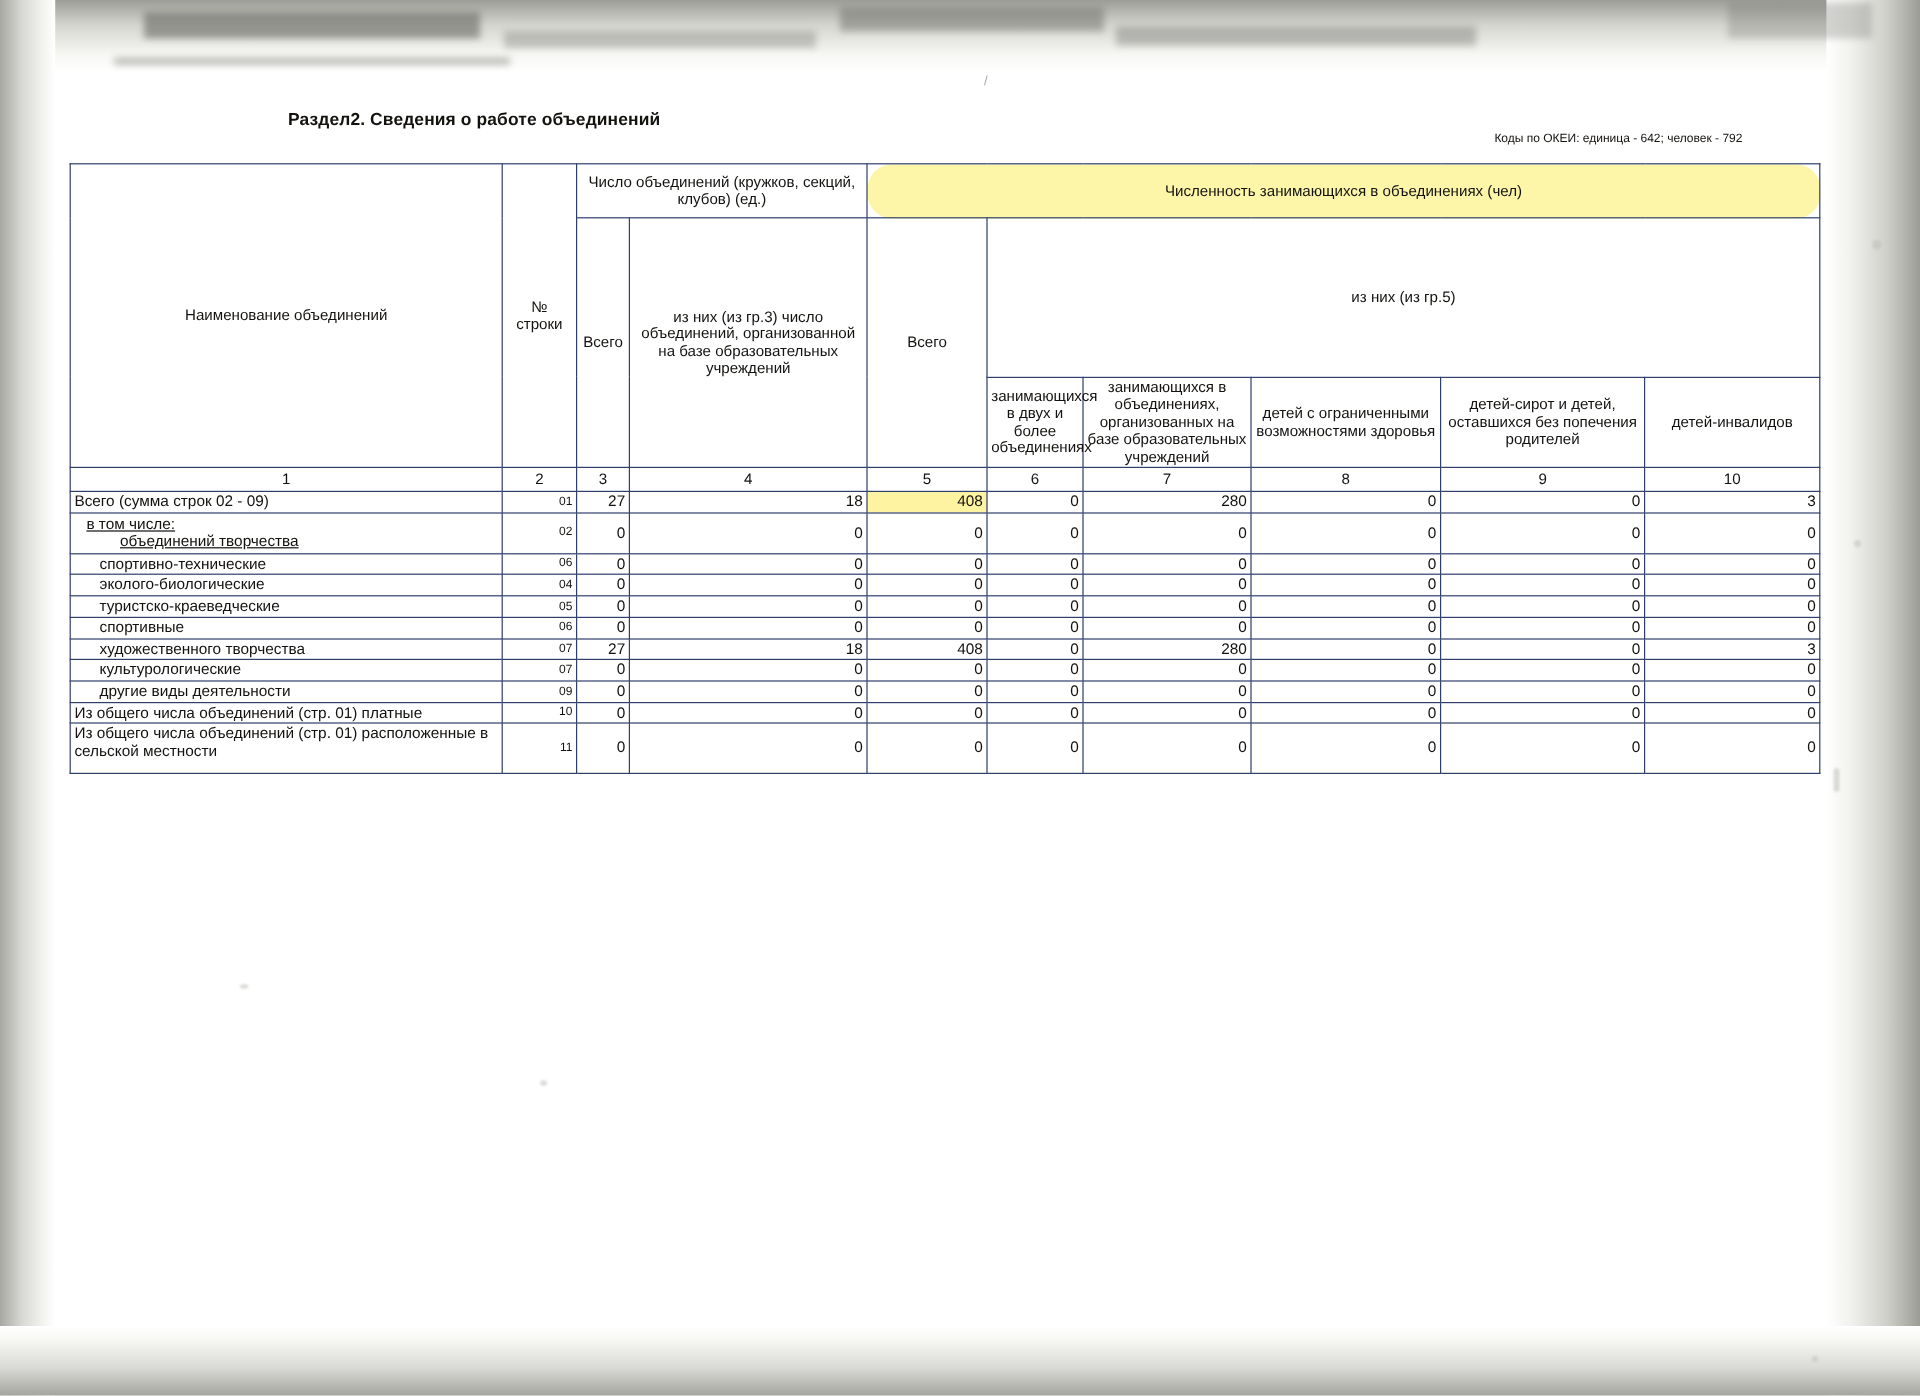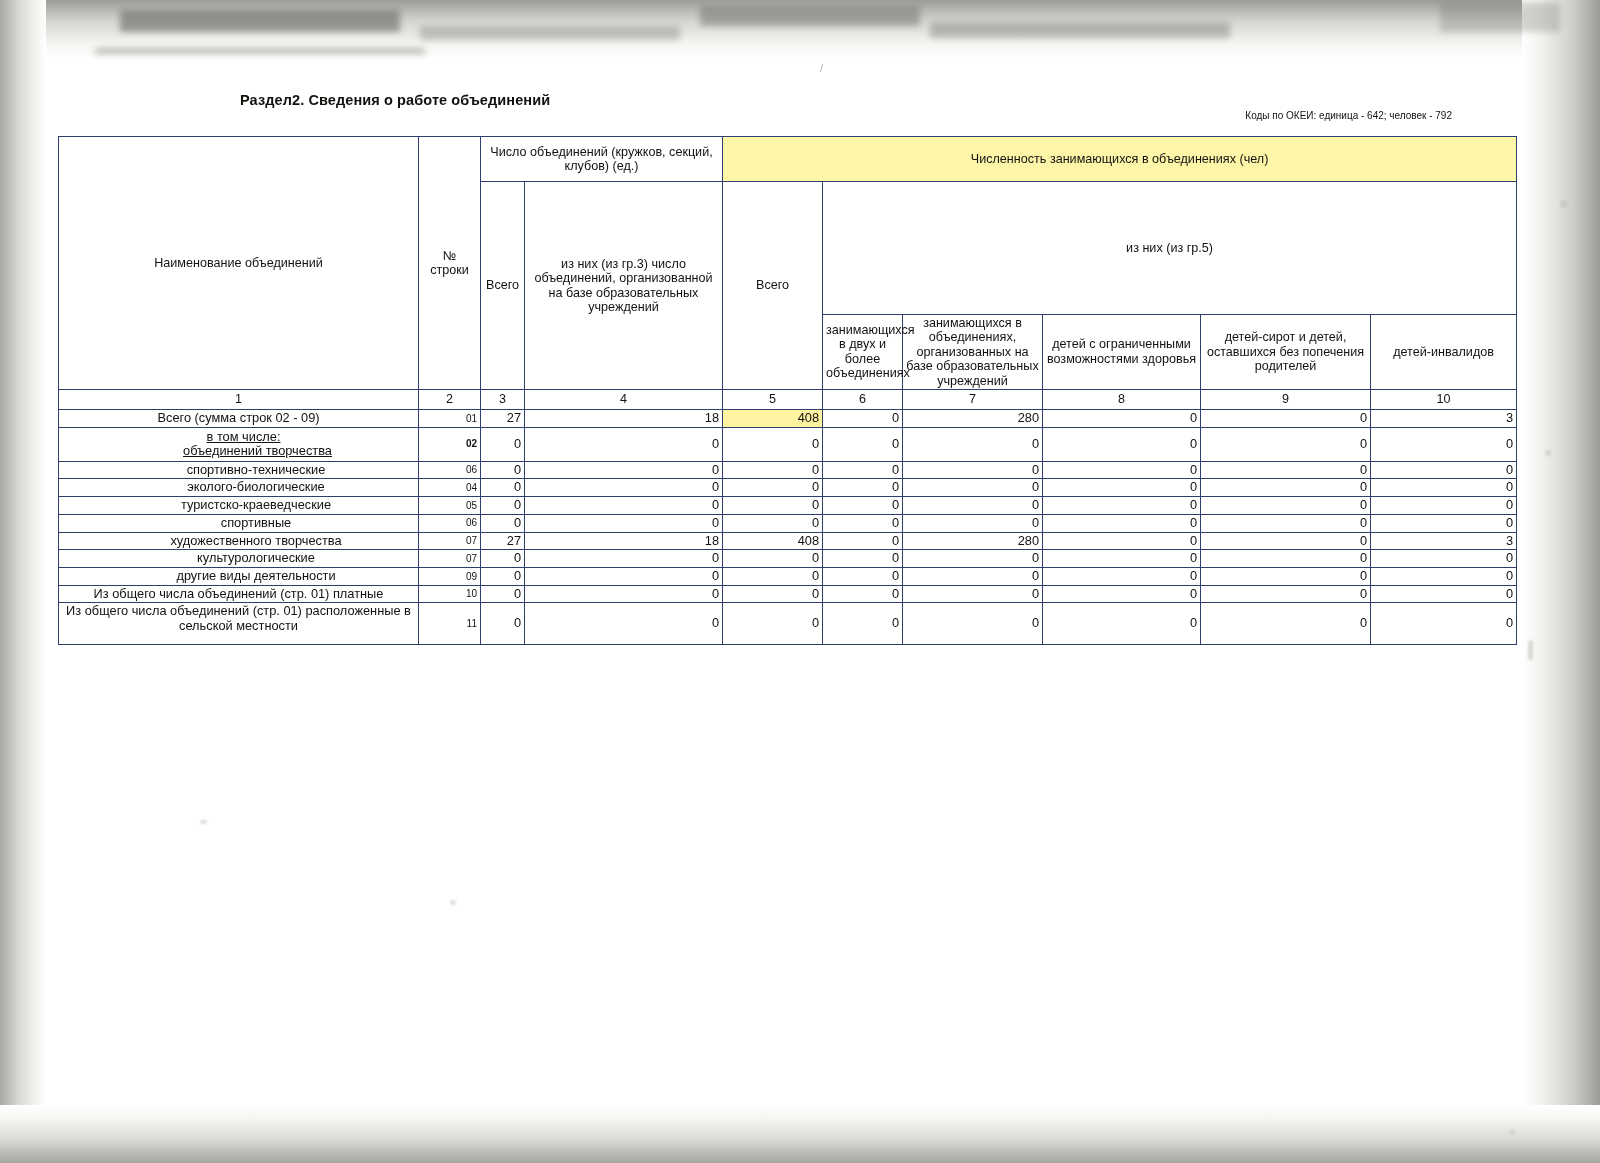--- a/index.html
+++ b/index.html
@@ -96,39 +96,40 @@
     text-align: center;
     font-size: 12.6px;
   }
   td.numhdr {
     text-align: center;
     font-size: 12.6px;
     height: 17px;
     padding: 0;
   }
   td.rowname {
-    text-align: center;
+    text-align: left;
     padding-left: 5px;
     font-size: 12.8px;
   }
   td.rowname.indent {
-    padding-left: 38px;
+    padding-left: 24px;
   }
   td.rowno {
     text-align: right;
     font-size: 10px;
   }
   td.val {
     text-align: right;
     padding-right: 5px;
     font-size: 12.8px;
     vertical-align: bottom;
   }
   .hl {
     background: #fdf6a8;
+    border-radius: 20px;
   }
   .cell-hl {
     background: #fdf3a0;
   }
   .title-cell-big {
     height: 250px;
   }
   .two-line-name {
     line-height: 1.25;
     text-decoration: underline;
@@ -226,21 +227,21 @@
           <td class="val">280</td>
           <td class="val">0</td>
           <td class="val">0</td>
           <td class="val">3</td>
         </tr>
         <tr style="height: 34px;">
           <td class="rowname two-line-name">
             <div style="padding-left: 10px;">в том числе:</div>
             <div style="padding-left: 38px;">объединений творчества</div>
           </td>
-          <td class="rowno" style="vertical-align: middle; font-weight: bold;">02</td>
+          <td class="rowno" style="vertical-align: middle;">02</td>
           <td class="val">0</td>
           <td class="val">0</td>
           <td class="val">0</td>
           <td class="val">0</td>
           <td class="val">0</td>
           <td class="val">0</td>
           <td class="val">0</td>
           <td class="val">0</td>
         </tr>
         <tr>

